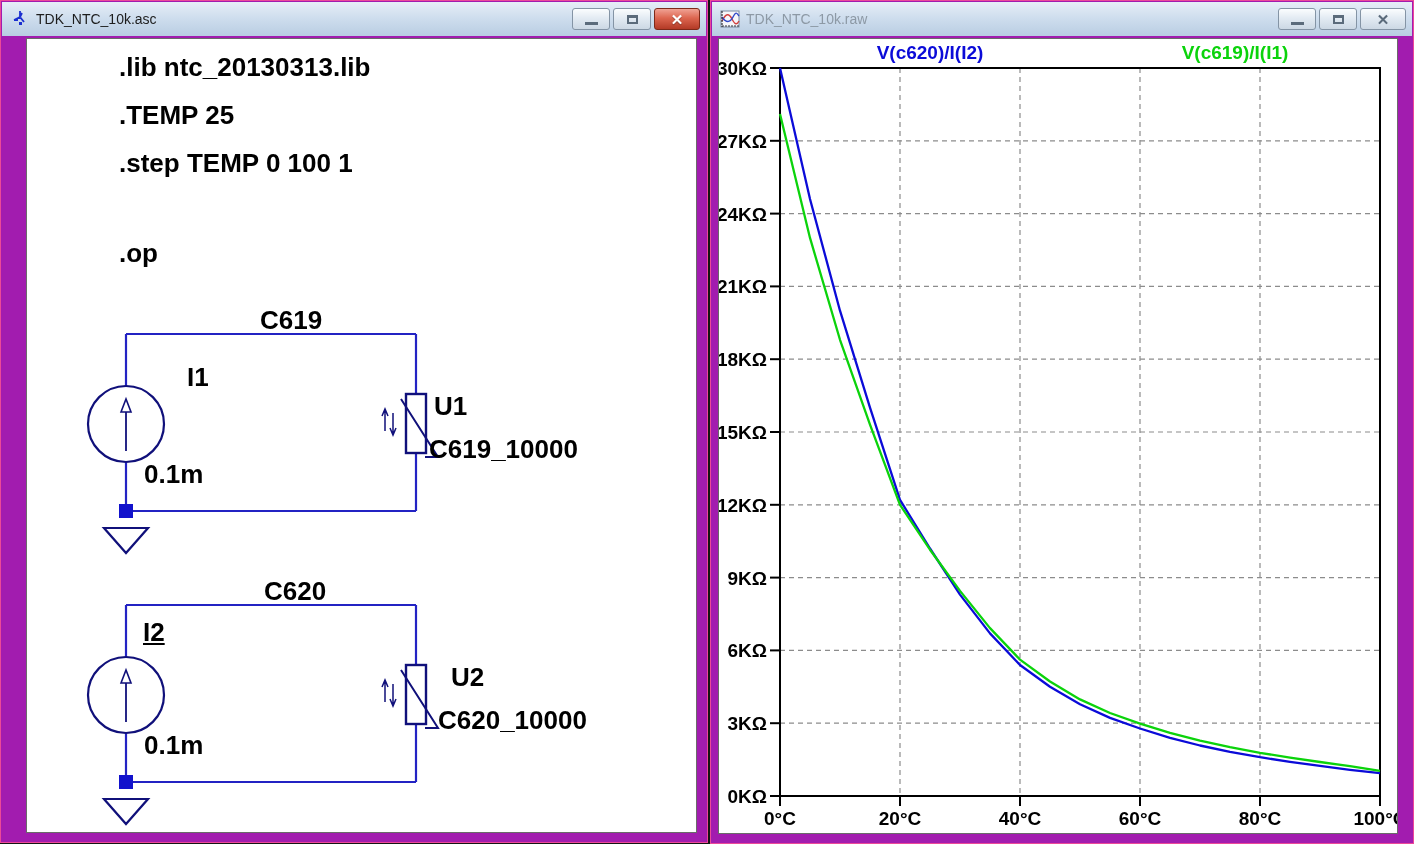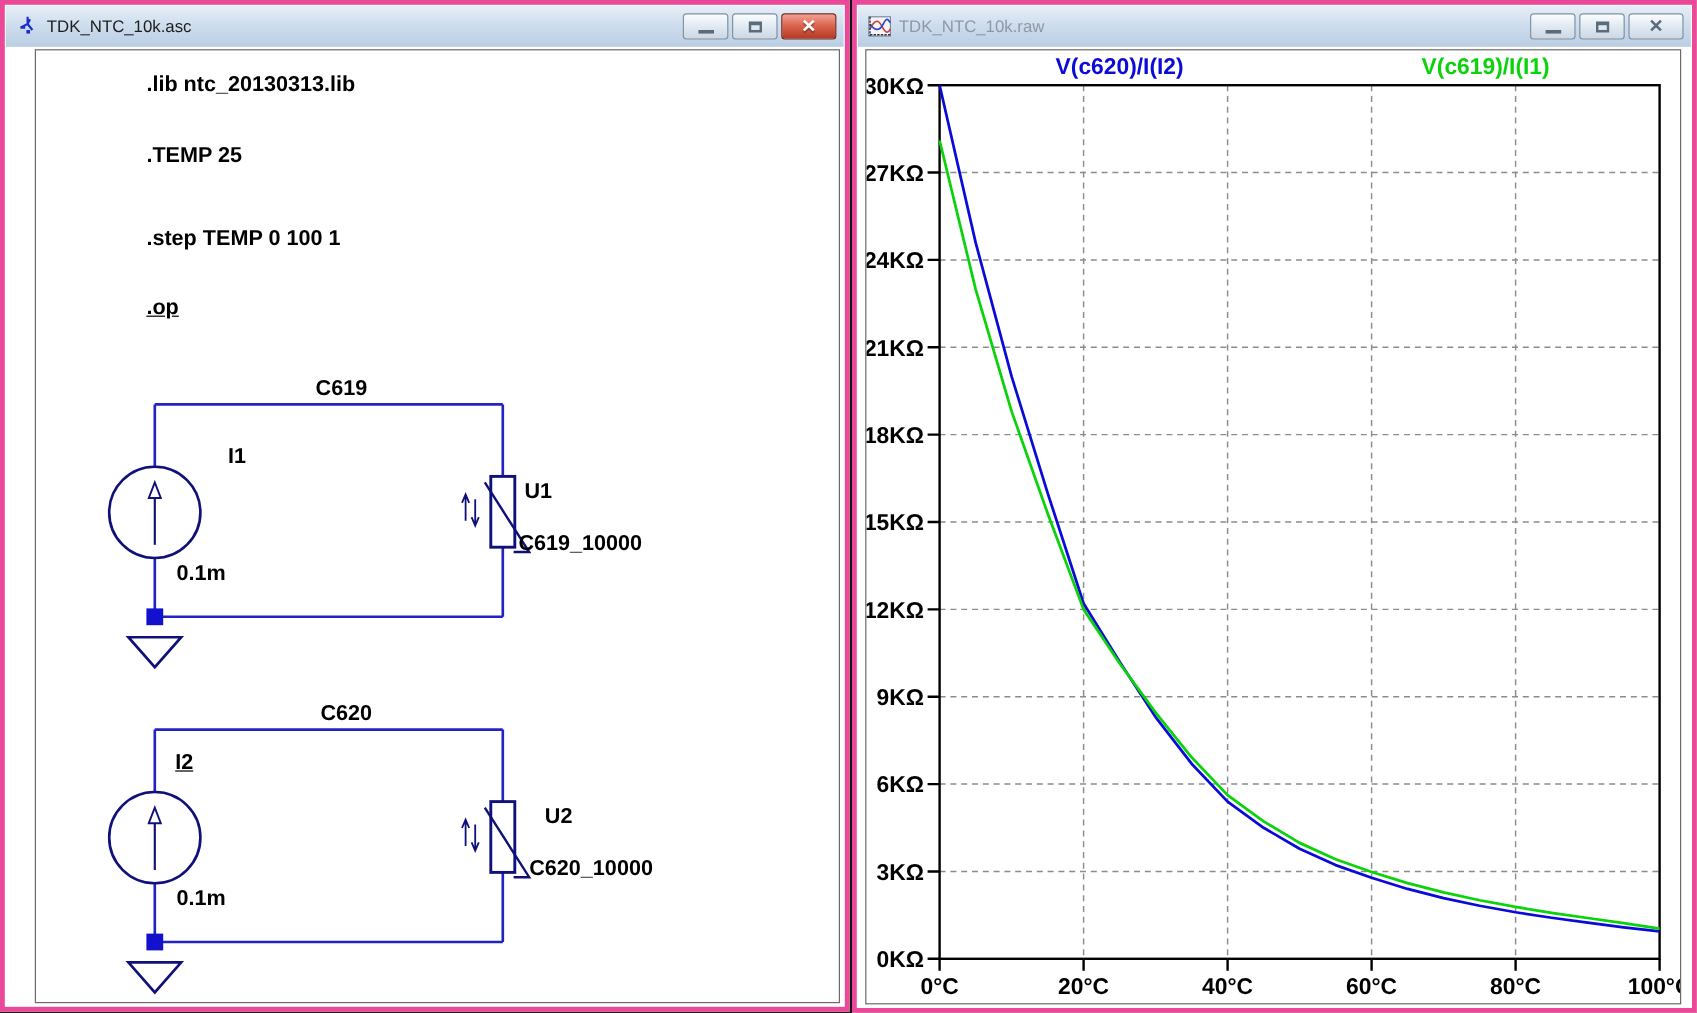--- a/index.html
+++ b/index.html
@@ -1,21 +1,21 @@
 <!DOCTYPE html>
 <html><head>
 <meta charset="utf-8">
 <style>
   html,body{margin:0;padding:0;}
   body{width:1414px;height:844px;overflow:hidden;background:#141414;
        font-family:"Liberation Sans",sans-serif;}
   .desktop{position:relative;width:1414px;height:844px;background:#141414;}
 
   
-  .win{position:absolute;background:#ffffff;border:4px solid #ec4899;
+  .win{position:absolute;background:#a21caf;border:1px solid #ec4899;
        box-sizing:border-box;}
   .titlebar{position:absolute;left:1px;top:1px;right:1px;height:34px;
        background:linear-gradient(#e7eef7,#cfdeee 45%,#b9cde2);
        display:flex;align-items:center;padding:0 6px;box-sizing:border-box;}
   .title-icon{width:20px;height:20px;margin:0 6px 0 2px;flex:0 0 auto;}
   .title-text{font-size:14px;color:#1d1d1d;white-space:nowrap;}
   .inactive .title-text{color:#8d99a5;}
   .win-buttons{margin-left:auto;display:flex;gap:3px;}
   .wbtn{width:38px;height:22px;border:1px solid #8494a5;border-radius:3px;
         background:linear-gradient(#fbfdfe,#e3ebf3 45%,#ccd8e4);
@@ -27,21 +27,21 @@
   .wbtn.close{width:46px;}
   .wbtn.close.active{background:linear-gradient(#f0a294,#dd6650 45%,#b33a26);
         border-color:#7e2918;}
   .x-glyph{font-size:15px;font-weight:bold;color:#fff;line-height:1;
         text-shadow:0 1px 1px rgba(0,0,0,.35);}
   .x-glyph.gray{color:#5b6b7b;text-shadow:none;}
   .client{position:absolute;background:#fff;border:1px solid #6a6a6a;
         box-sizing:border-box;overflow:hidden;}
 
   
-  .sch-label{position:absolute;font-weight:bold;color:#000;font-size:18px;
+  .sch-label{position:absolute;font-weight:bold;color:#000;font-size:26px;
         line-height:26px;white-space:nowrap;}
   .sch-svg{position:absolute;left:0;top:0;}
 
   
   .plot-svg{position:absolute;left:0;top:0;}
 </style>
 </head>
 <body>
 
 <div class="desktop">
@@ -109,23 +109,23 @@
           <path d="M366 645 V665 M363 660 L366 667 L369 660" stroke-width="1.5"></path>
         </g>
 
         <g>
           <rect x="92" y="736" width="14" height="14" fill="#1212cc"></rect>
           <path d="M77 760 H121 L99 785 Z" stroke="#10107a" stroke-width="2.2" fill="#ffffff"></path>
         </g>
       </svg>
 
       <div class="sch-label" style="left:92px;top:15px;">.lib ntc_20130313.lib</div>
-      <div class="sch-label" style="left:92px;top:74px;">.TEMP 25</div>
-      <div class="sch-label" style="left:92px;top:111px;margin-top:32px;">.step TEMP 0 100 1</div>
-      <div class="sch-label" style="left:92px;top:201px;text-decoration:underline;">.op</div>
+      <div class="sch-label" style="left:92px;top:63px;">.TEMP 25</div>
+      <div class="sch-label" style="left:92px;top:111px;">.step TEMP 0 100 1</div>
+      <div class="sch-label" style="left:92px;top:201px;">.op</div>
 
       <div class="sch-label" style="left:233px;top:268px;">C619</div>
       <div class="sch-label" style="left:116px;top:325px;margin-left:44px;">I1</div>
       <div class="sch-label" style="left:117px;top:422px;">0.1m</div>
       <div class="sch-label" style="left:407px;top:354px;">U1</div>
       <div class="sch-label" style="left:402px;top:397px;">C619_10000</div>
 
       <div class="sch-label" style="left:237px;top:539px;">C620</div>
       <div class="sch-label" style="left:116px;top:580px;text-decoration:underline;">I2</div>
       <div class="sch-label" style="left:117px;top:693px;">0.1m</div>

